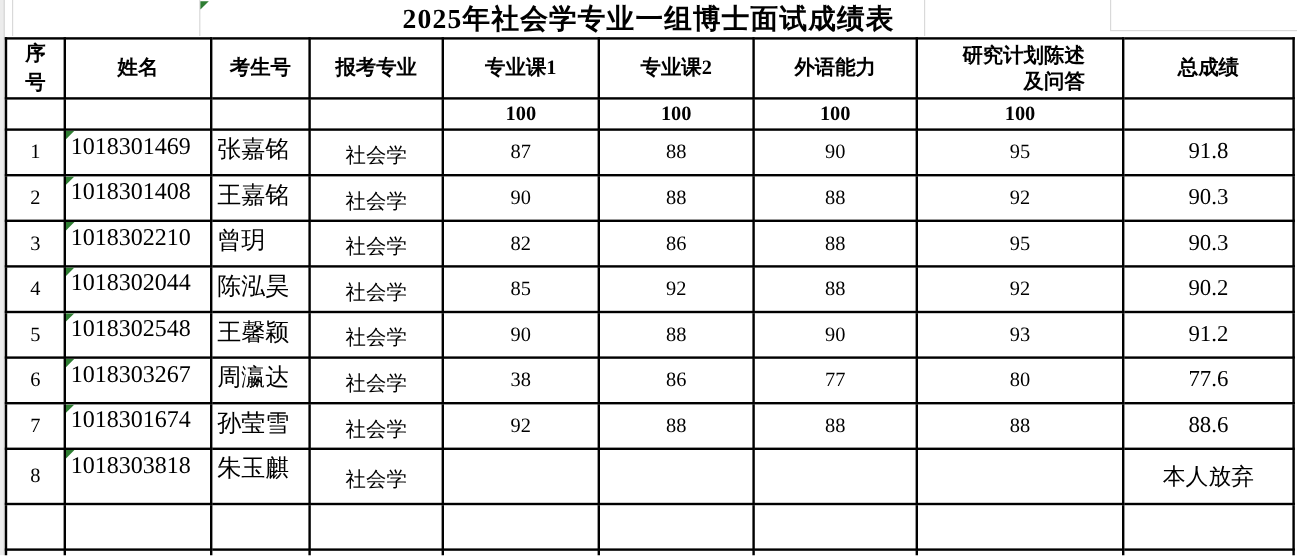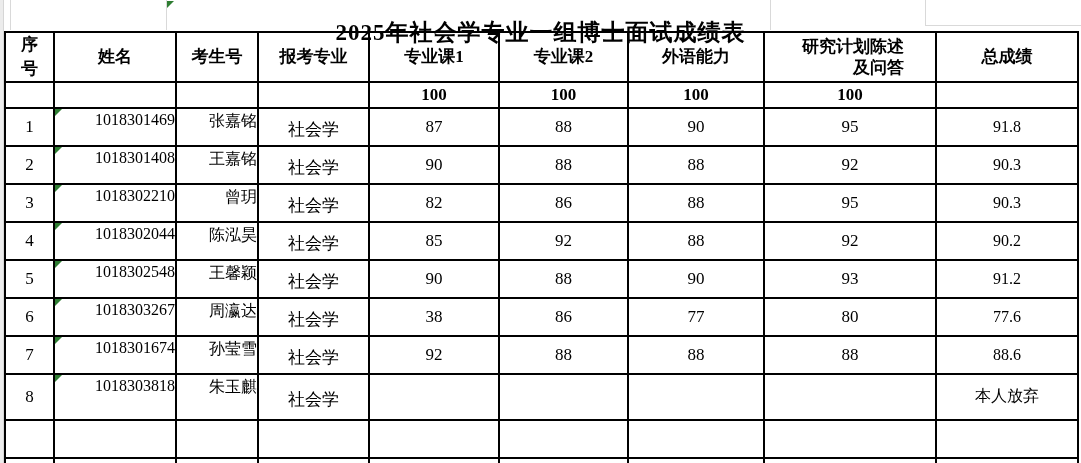--- a/index.html
+++ b/index.html
@@ -6,21 +6,21 @@
   .sheet {
     position:relative; width:1081px; height:463px;
     background:#ffffff; overflow:hidden; color:#000;
     font-family:"Liberation Serif","DejaVu Serif",serif;
   }
   .margin-strip {
     position:absolute; left:0; top:0; width:4px; height:100%;
     background:#ececec; border-right:1px solid #d6d6d6; box-sizing:border-box;
   }
   .title-row {
-    position:absolute; left:4px; top:17px; width:1073px; height:30px;
+    position:absolute; left:4px; top:0; width:1073px; height:30px;
     display:flex; align-items:center; justify-content:center;
     font-weight:bold; font-size:23px; letter-spacing:1px; white-space:nowrap;
   }
   .gridline { position:absolute; background:#d9d9d9; }
   .gl-v1 { left:10px;  top:0; width:1px; height:30px; }
   .gl-v2 { left:166px; top:0; width:1px; height:30px; }
   .gl-v3 { left:770px; top:0; width:1px; height:30px; }
   .gl-v4 { left:925px; top:0; width:1px; height:25px; }
   .gl-h1 { left:925px; top:25px; width:156px; height:1px; }
   .tri {
@@ -38,25 +38,25 @@
     position:relative; overflow:hidden;
   }
   tr.hdr { height:40px; }
   tr.hdr th { font-weight:bold; line-height:1.25; }
   tr.scale { height:26px; }
   tr.scale td { font-weight:bold; }
   tbody tr { height:38px; }
   tbody tr:nth-child(8)  { height:46px; }
   tbody tr:nth-child(10) { height:30px; }
   tbody td.c1, tbody td.c2 {
-    text-align:right; vertical-align:top;
-    padding:2px 0 0 4px; font-size:16px;
+    text-align:left; vertical-align:top;
+    padding:2px 0 0 4px; font-size:20px;
   }
   tbody td.c3 { padding-top:5px;border-radius:15px; }
-  tbody td.c8 { font-size:16px; }
+  tbody td.c8 { font-size:19px; }
   .wrap-seq { display:inline-block; width:19px; word-break:break-all; line-height:1.4; }
   .wrap-research { display:inline-block; max-width:108px; line-height:1.25;text-align:right; }
 </style>
 </head>
 <body>
 
 <div class="sheet">
 
   <div class="margin-strip"></div>
 

